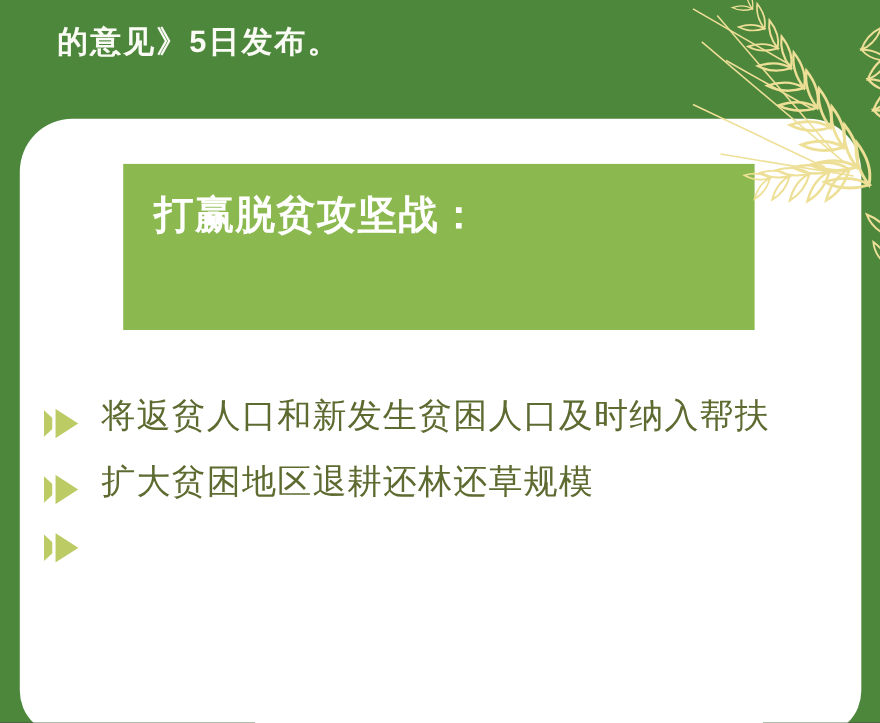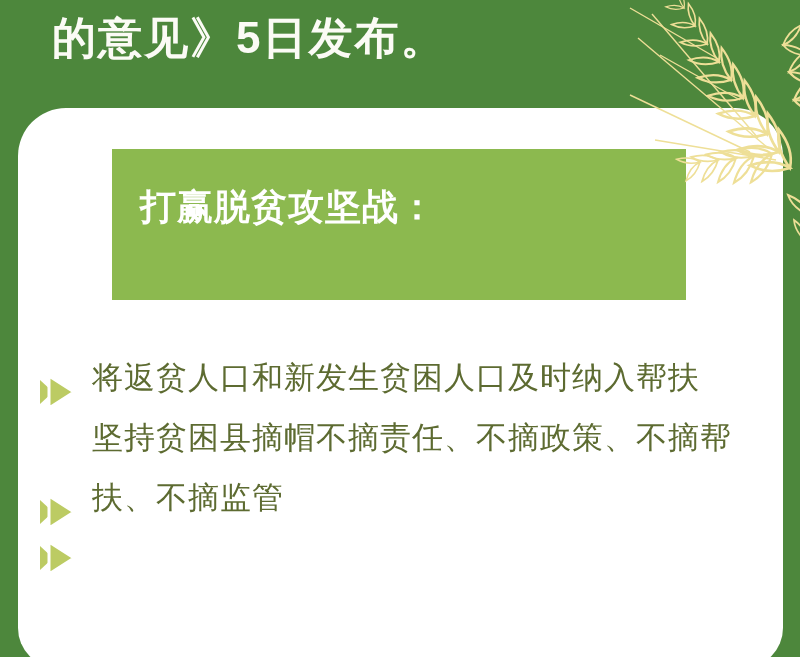--- a/index.html
+++ b/index.html
@@ -11,21 +11,21 @@
     width: 800px;
     height: 657px;
     background: #4d873c;
     overflow: hidden;
   }
 
   .header-text {
     position: absolute;
     left: 52px;
     top: 14px;
-    font-size: 44px;
+    font-size: 28px;
     font-weight: 600;
     letter-spacing: 2px;
     color: #fbfbf5;
     line-height: 48px;
     z-index: 1;
   }
 
   .card {
     position: absolute;
     left: 18px;
@@ -50,42 +50,42 @@
   .wheat .awn { stroke-width: 1.4; }
   .wheat .filled { fill: rgba(245, 235, 175, 0.6); }
 
   .headline {
     position: absolute;
     left: 94px;
     top: 41px;
     width: 574px;
     height: 151px;
     background: #8cb94f;
-    padding: 28px 0 0 28px;
+    padding: 16px 0 0 28px;
   }
   .headline .line {
     color: #ffffff;
     font-size: 36px;
     font-weight: bold;
     line-height: 59px;
     letter-spacing: 1px;
     white-space: nowrap;
   }
 
   .points {
     position: absolute;
     left: 22px;
     top: 240px;
     width: 722px;
     display: flex;
     flex-direction: column;
   }
   .point {
     display: flex;
-    align-items: flex-end;
+    align-items: center;
   }
   .point .chev {
     flex: 0 0 36px;
     width: 36px;
     height: 32px;
     margin-top: 14px;
     margin-right: 16px;
   }
   .point .txt {
     color: #5d6b31;
@@ -110,28 +110,28 @@
     <div class="points">
 
       <div class="point">
         <svg class="chev" viewBox="0 0 36 32">
           <polygon points="0,4 13,16 0,28" fill="#bccb63"></polygon>
           <polygon points="9,0 34,16 9,32" fill="#bccb63" stroke="#ffffff" stroke-width="3"></polygon>
         </svg>
         <div class="txt">将返贫人口和新发生贫困人口及时纳入帮扶</div>
       </div>
 
-
       <div class="point">
         <svg class="chev" viewBox="0 0 36 32">
           <polygon points="0,4 13,16 0,28" fill="#bccb63"></polygon>
           <polygon points="9,0 34,16 9,32" fill="#bccb63" stroke="#ffffff" stroke-width="3"></polygon>
         </svg>
-        <div class="txt">坚持贫困县摘帽不摘责任、不摘政策、不摘帮扶、不摘监管</div>
+        <div class="txt">扩大贫困地区退耕还林还草规模</div>
       </div>
+
 
       <div class="point">
         <svg class="chev" viewBox="0 0 36 32">
           <polygon points="0,4 13,16 0,28" fill="#bccb63"></polygon>
           <polygon points="9,0 34,16 9,32" fill="#bccb63" stroke="#ffffff" stroke-width="3"></polygon>
         </svg>
       </div>
 
     </div>
   </div>

